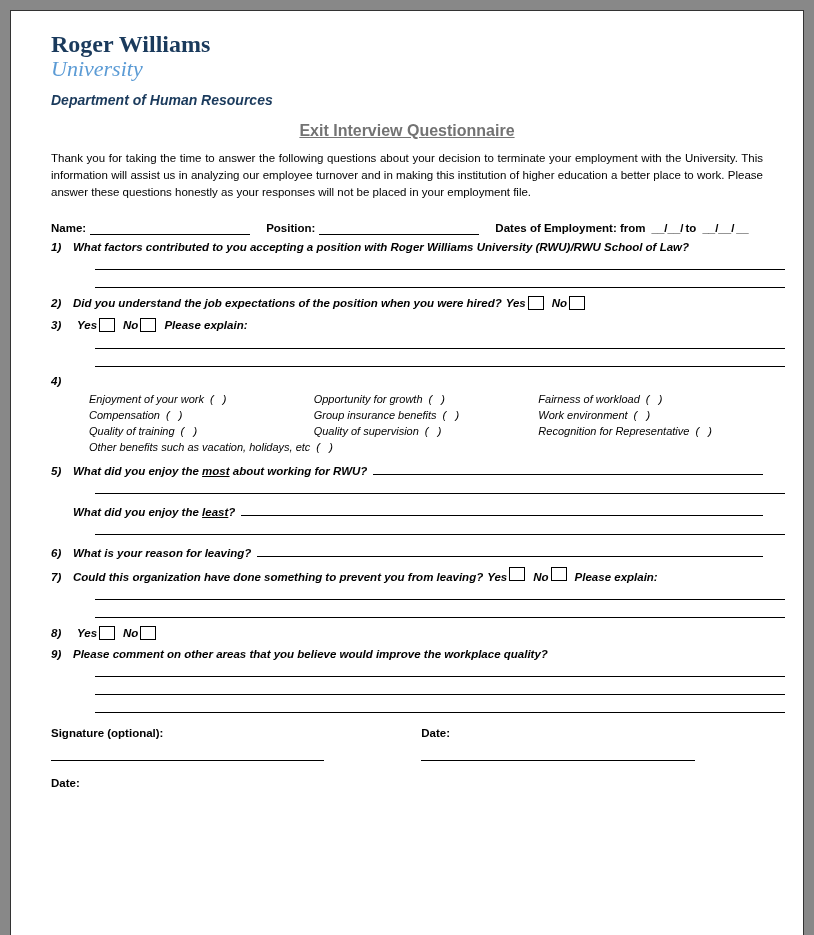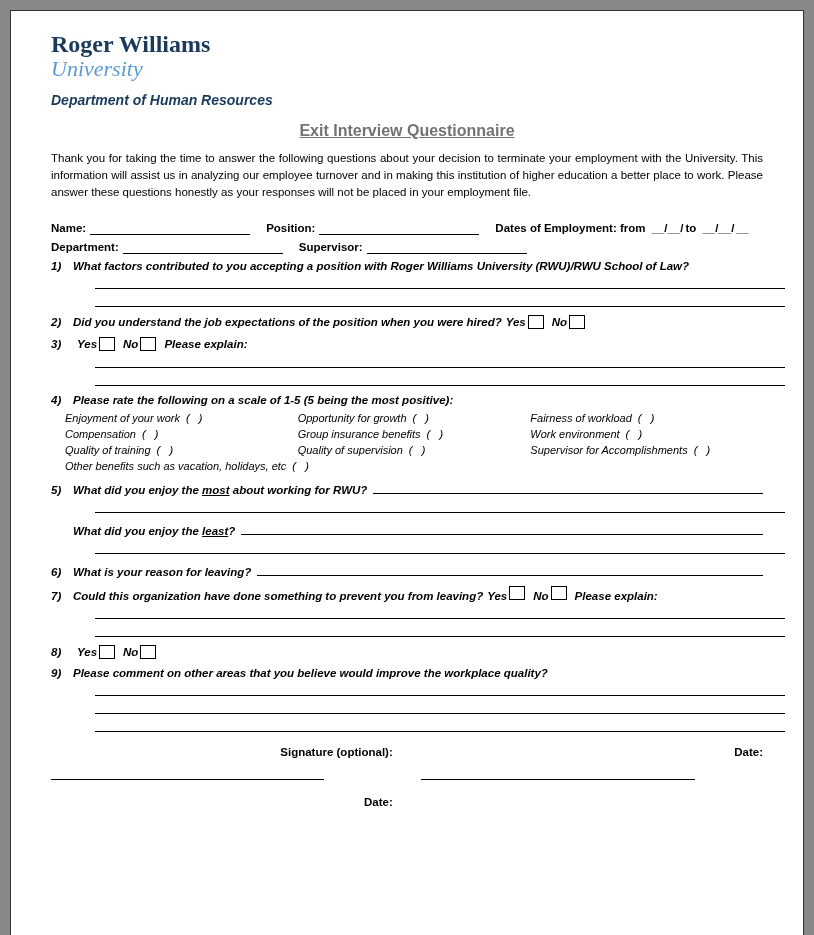--- a/index.html
+++ b/index.html
@@ -113,21 +113,21 @@
     }
     .checkbox-inline {
       display: inline-block;
       width: 16px;
       height: 14px;
       border: 1px solid #000;
       vertical-align: middle;
       margin: 0 2px;
     }
     .rating-grid {
-      margin-left: 14px;
+      margin-left: 38px;
       margin-top: 6px;
       margin-bottom: 6px;
     }
     .rating-row {
       display: flex;
       margin-bottom: 4px;
     }
     .rating-item {
       display: flex;
       align-items: center;
@@ -151,21 +151,20 @@
       justify-content: space-between;
     }
     .sig-block {
       width: 48%;
     }
     .sig-label {
       font-size: 11.5px;
       font-weight: bold;
       color: #000;
       margin-bottom: 2px;
-      text-align: right;
     }
     .sig-line {
       border-bottom: 1px solid #000;
       width: 80%;
       height: 14px;
       margin-top: 8px;
     }
     .q7-row {
       display: flex;
       align-items: baseline;
@@ -197,26 +196,20 @@
     <span class="field-line field-line-long">&nbsp;</span>
     <span class="field-label">Position:</span>
     <span class="field-line field-line-long">&nbsp;</span>
     <span class="field-label">Dates of Employment: from</span>
     <span style="margin:0 2px;">__/__/</span>
     <span class="field-label">to</span>
     <span style="margin:0 2px;">__/__/</span>
     <span style="font-size:11px;">__</span>
   </div>
 
-  <div class="field-row">
-    <span class="field-label">Department:</span>
-    <span class="field-line field-line-long">&nbsp;</span>
-    <span class="field-label">Supervisor:</span>
-    <span class="field-line field-line-long">&nbsp;</span>
-  </div>
 
   <div class="question">
     <div class="question-row">
       <span class="question-num">1)</span>
       <span class="question-text">What factors contributed to you accepting a position with Roger Williams University (RWU)/RWU School of Law?</span>
     </div>
     <div style="margin-left:22px;">
       <div class="answer-line"></div>
       <div class="answer-line"></div>
     </div>
@@ -244,21 +237,20 @@
     </div>
     <div style="margin-left:22px;">
       <div class="answer-line"></div>
       <div class="answer-line"></div>
     </div>
   </div>
 
   <div class="question">
     <div class="question-row">
       <span class="question-num">4)</span>
-      <span class="question-text">Please rate the following on a scale of 1-5 (5 being the most positive):</span>
     </div>
     <div class="rating-grid">
 
       <div class="rating-row">
         <div class="rating-item">
           <span class="rating-label">Enjoyment of your work</span>
           <span class="rating-parens">( &nbsp; )</span>
         </div>
         <div class="rating-item">
           <span class="rating-label">Opportunity for growth</span>
@@ -288,21 +280,21 @@
       <div class="rating-row">
         <div class="rating-item">
           <span class="rating-label">Quality of training</span>
           <span class="rating-parens">( &nbsp; )</span>
         </div>
         <div class="rating-item">
           <span class="rating-label">Quality of supervision</span>
           <span class="rating-parens">( &nbsp; )</span>
         </div>
         <div class="rating-item">
-          <span class="rating-label">Supervisor for Accomplishments</span>
+          <span class="rating-label">Recognition for Representative</span>
           <span class="rating-parens">( &nbsp; )</span>
         </div>
       </div>
 
       <div class="rating-row">
         <div class="rating-item" style="min-width:auto; flex:none;">
           <span class="rating-label">Other benefits such as vacation, holidays, etc</span>
           <span class="rating-parens">( &nbsp; )</span>
         </div>
       </div>

